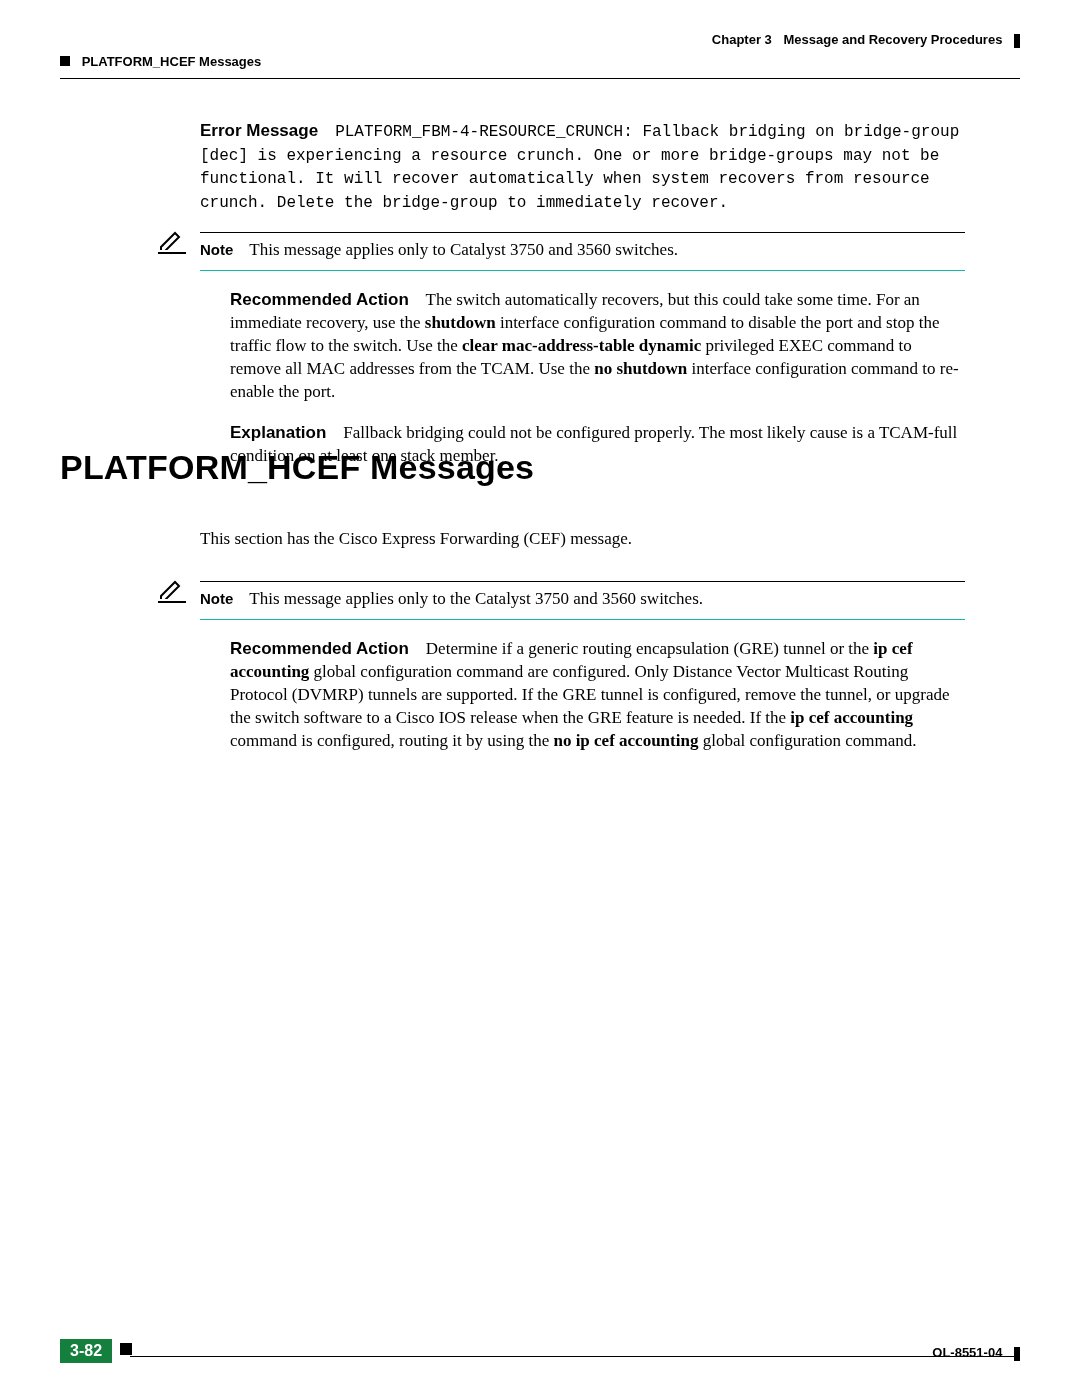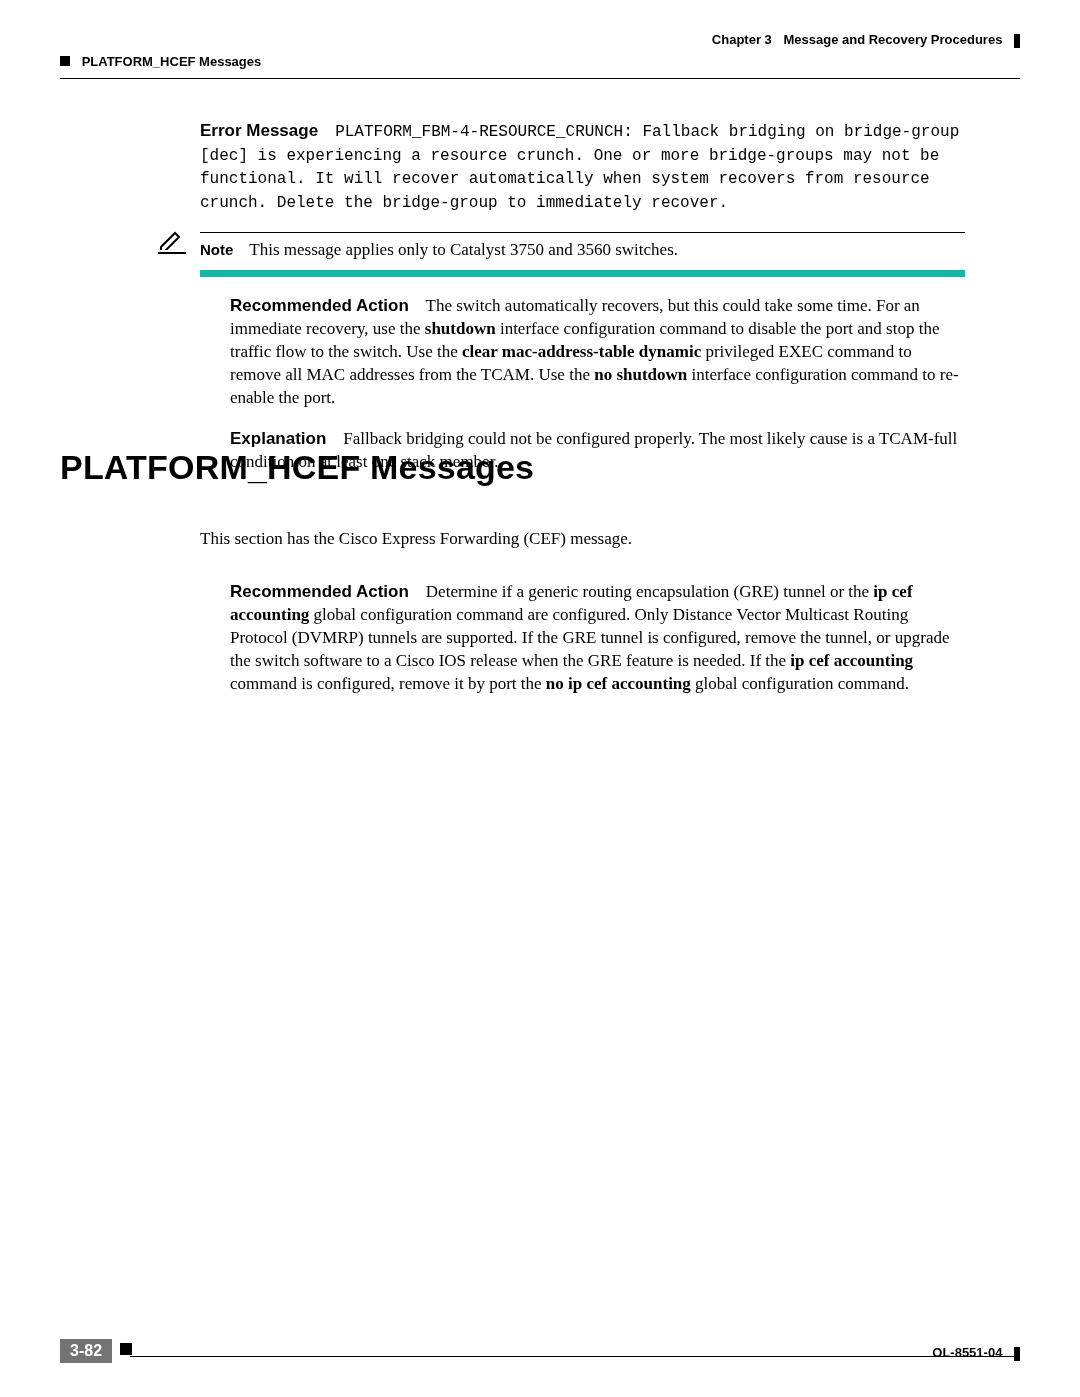--- a/index.html
+++ b/index.html
@@ -101,21 +101,21 @@
   }
   .note-icon svg { display: block; }
   .note-icon-underline {
     border-top: 2px solid #000;
     width: 28px;
     margin-top: 2px;
   }
   .note-body {
     margin-left: 42px;
     border-top: 1px solid #000;
-    border-bottom: 7px solid #14b8a6;
+    border-bottom: 1px solid #14b8a6;
     padding: 6px 0 8px 0;
   }
   .note-label {
     font-family: Arial, Helvetica, sans-serif;
     font-weight: bold;
     font-size: 15px;
     display: inline;
     margin-right: 12px;
   }
 
@@ -165,21 +165,21 @@
     left: 60px;
     bottom: 2px;
     width: 12px;
     height: 12px;
     background: #000;
   }
   .pagenum-badge {
     position: absolute;
     left: 0;
     bottom: -6px;
-    background: #737373;
+    background: #15803d;
     color: #fff;
     font-family: Arial, Helvetica, sans-serif;
     font-weight: bold;
     font-size: 16px;
     padding: 3px 10px;
   }
   .doc-id {
     position: absolute;
     right: 0;
     bottom: -4px;
@@ -256,30 +256,42 @@
 
   </div>
 
   <div class="section-heading" style="top:448px;">PLATFORM_HCEF Messages</div>
 
   <div class="content2" style="top:504px;margin-top:24px;">
 
     <p style="margin:0 0 30px 0;">This section has the Cisco Express Forwarding (CEF) message.</p>
 
 
+    <div class="note-row">
+      <div class="note-icon">
+        <svg width="24" height="20" viewBox="0 0 24 20">
+            <path d="M3 17 L17 3 L21 7 L7 21 L3 21 Z M3 17 L3 21 M17 3 L21 7" stroke="#000" stroke-width="2" fill="none"></path>
+          </svg>
+        <div class="note-icon-underline"></div>
+      </div>
+      <div class="note-body">
+        <span class="note-label">Note</span>
+        <span>This message applies only to the Catalyst 3750 and 3560 switches.</span>
+      </div>
+    </div>
 
 
     <div class="explanation-block">
       <span class="bold-sans">Recommended Action</span>
       <span>&nbsp;&nbsp;</span>
       <span>Determine if a generic routing encapsulation (GRE) tunnel or the </span>
       <span class="inline-bold">ip cef accounting</span>
       <span> global configuration command are configured. Only Distance Vector Multicast Routing Protocol (DVMRP) tunnels are supported. If the GRE tunnel is configured, remove the tunnel, or upgrade the switch software to a Cisco IOS release when the GRE feature is needed. If the </span>
       <span class="inline-bold">ip cef accounting</span>
-      <span> command is configured, remove it by port the </span>
+      <span> command is configured, routing it by using the </span>
       <span class="inline-bold">no ip cef accounting</span>
       <span> global configuration command.</span>
     </div>
 
 
   </div>
 
   <div class="footer">
     <div class="footer-rule"></div>
     <div class="footer-square"></div>

